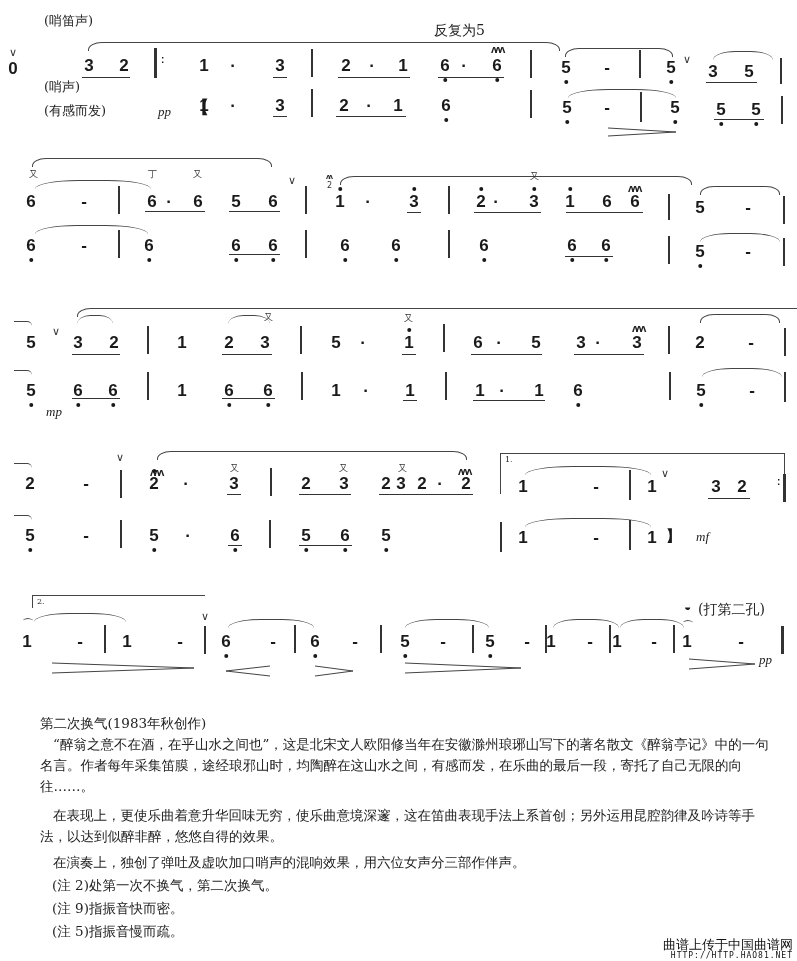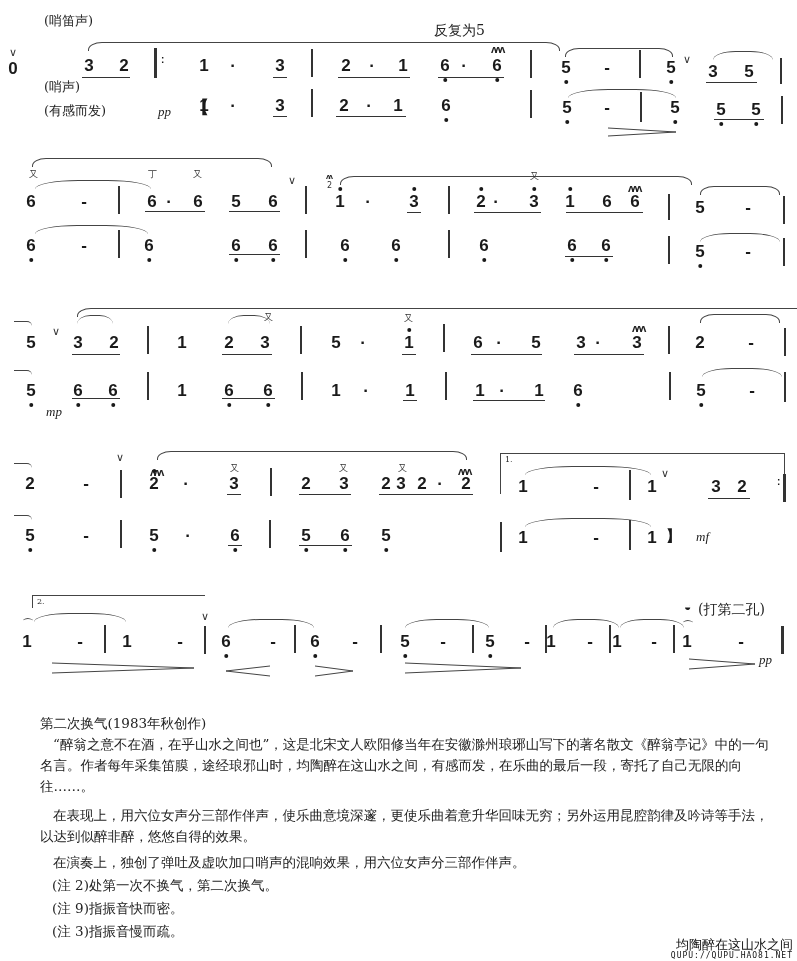--- a/index.html
+++ b/index.html
@@ -373,21 +373,21 @@
     <svg width="68" height="10">
         <line x1="0" y1="0" x2="66" y2="5" stroke="#444"></line>
         <line x1="0" y1="10" x2="66" y2="5" stroke="#444"></line>
       </svg>
   </div>
 </div>
 
 <div>
   <div class="text" style="top:713px;">第二次换气(1983年秋创作)</div>
   <div class="text" style="top:734px;text-indent:13px;">“醉翁之意不在酒，在乎山水之间也”，这是北宋文人欧阳修当年在安徽滁州琅琊山写下的著名散文《醉翁亭记》中的一句名言。作者每年采集笛膜，途经琅邪山时，均陶醉在这山水之间，有感而发，在乐曲的最后一段，寄托了自己无限的向往……。</div>
-  <div class="text" style="top:805px;text-indent:13px;">在表现上，用六位女声分三部作伴声，使乐曲意境深邃，更使乐曲着意升华回味无穷；另外运用昆腔韵律及吟诗等手法，以达到似醉非醉，悠悠自得的效果。</div>
+  <div class="text" style="top:805px;text-indent:13px;">在表现上，更使乐曲着意升华回味无穷，使乐曲意境深邃，这在笛曲表现手法上系首创；另外运用昆腔韵律及吟诗等手法，以达到似醉非醉，悠悠自得的效果。</div>
   <div class="text" style="top:852px;text-indent:13px;">在演奏上，独创了弹吐及虚吹加口哨声的混响效果，用六位女声分三部作伴声。</div>
   <div class="text" style="top:875px;left:52px;">(注 2)处第一次不换气，第二次换气。</div>
   <div class="text" style="top:898px;left:52px;">(注 9)指振音快而密。</div>
-  <div class="text" style="top:921px;left:52px;">(注 3)指振音慢而疏。</div>
-</div>
-
-<div class="wm1">均陶醉在这山水之间</div>
-<div class="wm2">QUPU://QUPU.HAO81.NET</div>
+  <div class="text" style="top:921px;left:52px;">(注 5)指振音慢而疏。</div>
+</div>
+
+<div class="wm1">曲谱上传于中国曲谱网</div>
+<div class="wm2">HTTP://HTTP.HAO81.NET</div>
 
 </body></html>

